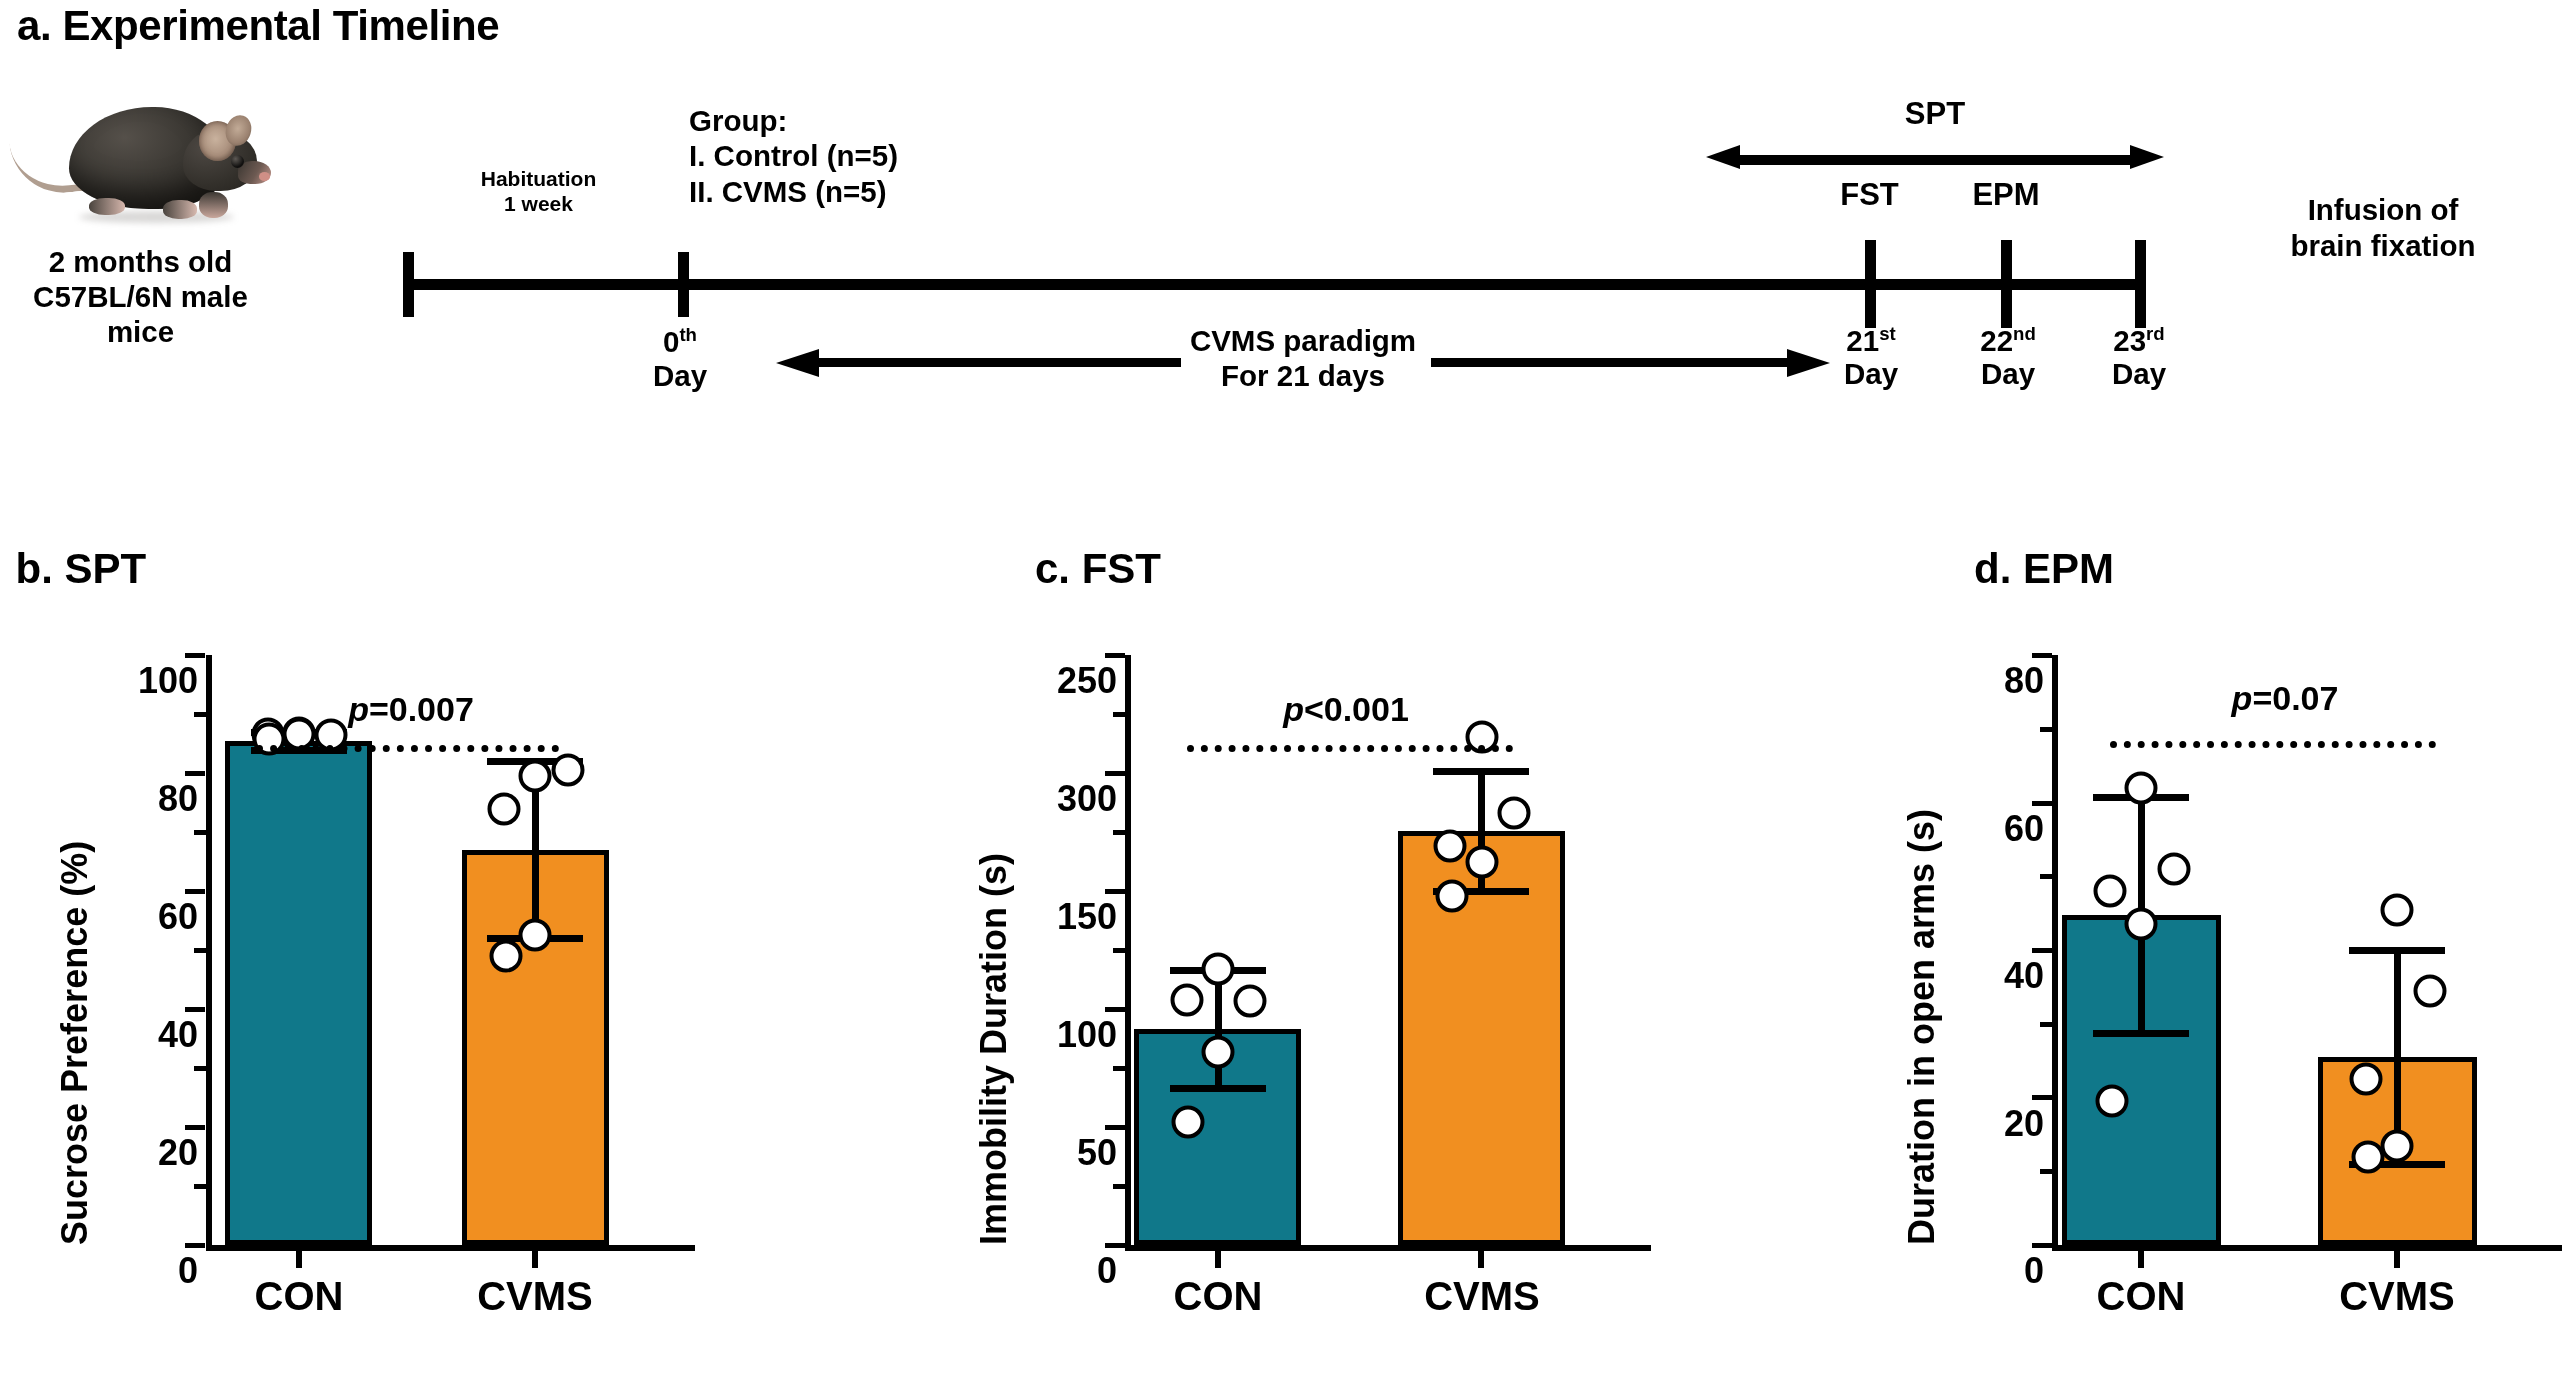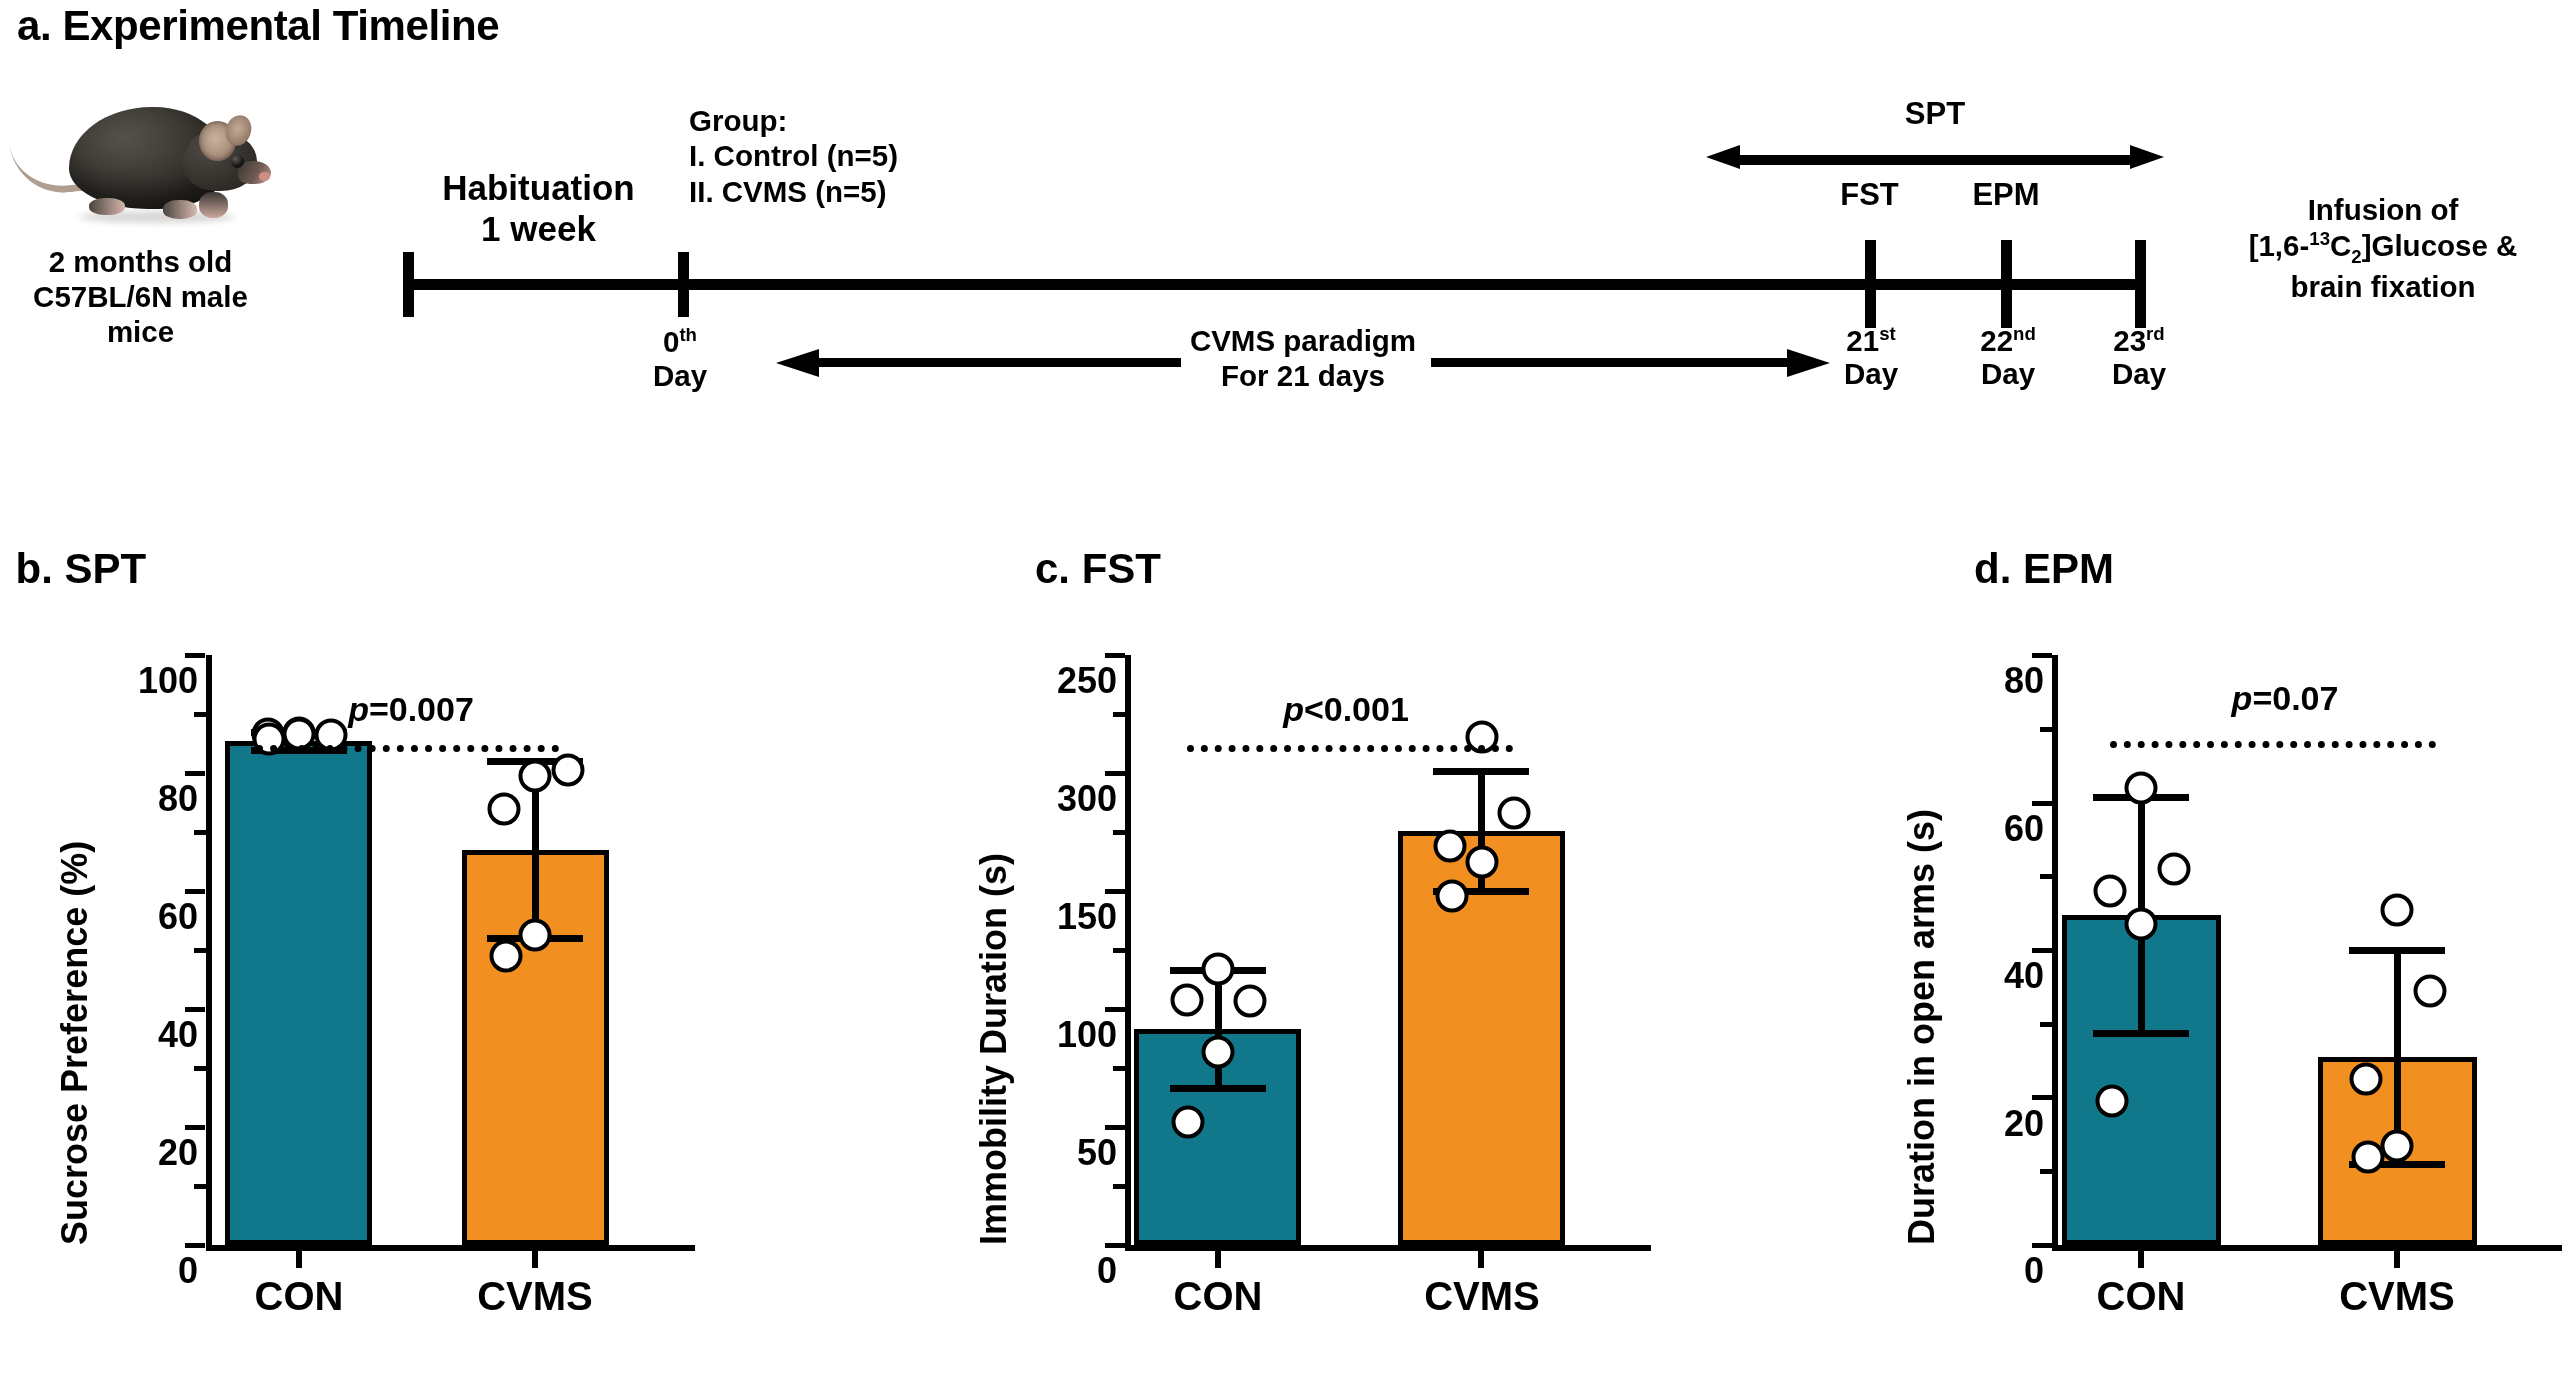--- a/index.html
+++ b/index.html
@@ -49,21 +49,21 @@
   
   #tl-line{position:absolute;left:403px;top:279px;width:1742px;height:11px;background:#000;}
   .tl-tick{position:absolute;width:11px;background:#000;}
   #tick-start{left:403px;top:252px;height:65px;}
   #tick-day0{left:678px;top:252px;height:65px;}
   #tick-d21{left:1865px;top:240px;height:88px;}
   #tick-d22{left:2001px;top:240px;height:88px;}
   #tick-d23{left:2135px;top:240px;height:88px;}
 
   #lbl-habituation{position:absolute;left:403px;top:167px;width:271px;text-align:center;
-      font-size:35px;font-weight:bold;line-height:1.18;}
+      font-size:21px;font-weight:bold;line-height:1.18;}
   #lbl-group{position:absolute;left:689px;top:103px;font-size:29.5px;font-weight:bold;line-height:1.2;}
 
   #lbl-day0{position:absolute;left:608px;top:324px;width:144px;text-align:center;
       font-size:29.5px;font-weight:bold;line-height:1.15;}
 
   
   #cvms-arrow{position:absolute;left:776px;top:345px;width:1055px;height:34px;}
   #cvms-arrow .bar-l{position:absolute;left:40px;top:13px;width:365px;height:9.3px;background:#000;}
   #cvms-arrow .bar-r{position:absolute;left:655px;top:13px;width:358px;height:9.3px;background:#000;}
   #cvms-arrow .head-l{position:absolute;left:0px;top:3.9px;width:0;height:0;
@@ -210,21 +210,20 @@
     <div><span>22</span><span class="sup">nd</span></div>
     <div>Day</div>
   </div>
   <div class="daylbl" id="lbl-d23">
     <div><span>23</span><span class="sup">rd</span></div>
     <div>Day</div>
   </div>
 
   <div id="lbl-infusion">
     <div>Infusion of</div>
-    <div>[1,6-<sup>13</sup>C<sub>2</sub>]Glucose &amp;</div>
     <div>brain fixation</div>
   </div>
 </div>
 
 <div class="panel" id="panel-b">
     <div class="panel-title">b. SPT</div>
     <div class="axis-y" style="left: 206px; top: 112px; height: 590px;"></div>
     <div class="axis-x" style="left: 206px; top: 702px; width: 489px;"></div>
     <div class="ytick major" style="left: 185px; top: 700px;"></div>
     <div class="ylabel-txt" style="right: 694px; top: 702px;">0</div>

